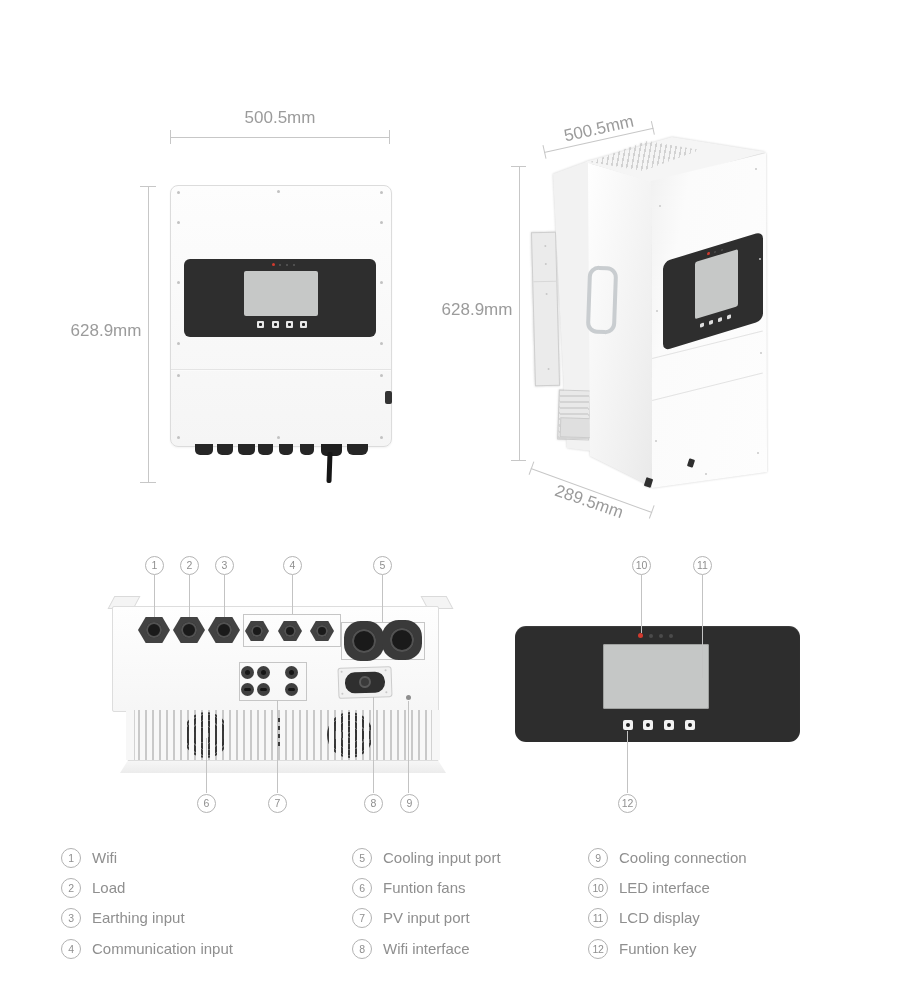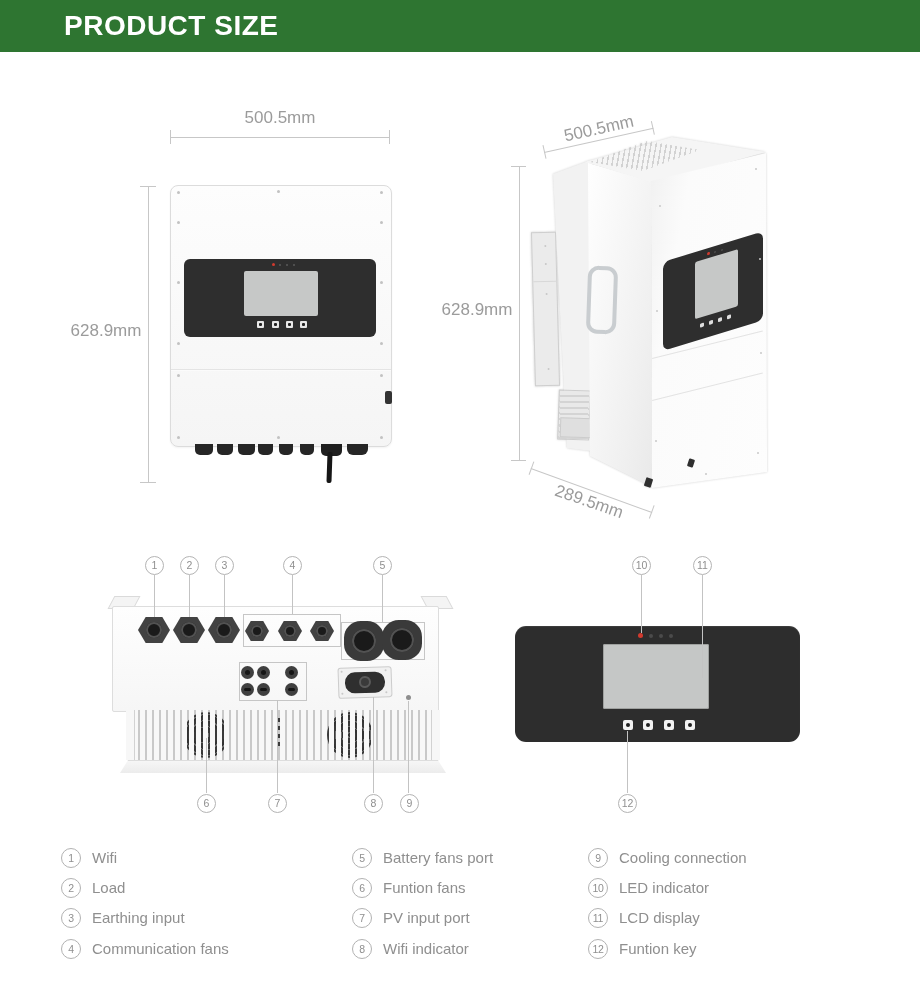--- a/index.html
+++ b/index.html
@@ -37,23 +37,20 @@
   .lnum{flex:0 0 18px;width:18px;height:18px;border:1px solid #b2b2b2;border-radius:50%;
         font-size:10.5px;line-height:18px;text-align:center;color:#8f8f8f;letter-spacing:-.3px;}
   .llab{margin-left:11px;font-size:15px;color:#8f8f8f;white-space:nowrap;}
   .face{position:absolute;}
 </style>
 </head>
 <body>
 
 <div class="canvas">
 
-  <div class="header">
-    <h1>PRODUCT SIZE</h1>
-  </div>
 
   <div class="abs" style="left:0;top:60px;width:460px;height:460px;">
 
     <div class="dimwrap" style="left:170px;top:70px;width:220px;">
       <div class="t1"></div>
         <div class="bar"></div>
         <div class="t2"></div>
     </div>
     <div class="dimlab" style="left:225px;top:48px;width:110px;">500.5mm</div>
 
@@ -346,47 +343,47 @@
     <div class="lrow" style="left:61px;top:48px;">
       <span class="lnum">2</span>
       <span class="llab">Load</span>
     </div>
     <div class="lrow" style="left:61px;top:78px;">
       <span class="lnum">3</span>
       <span class="llab">Earthing input</span>
     </div>
     <div class="lrow" style="left:61px;top:109px;">
       <span class="lnum">4</span>
-      <span class="llab">Communication fans</span>
+      <span class="llab">Communication input</span>
     </div>
 
     <div class="lrow" style="left:352px;top:18px;">
       <span class="lnum">5</span>
-      <span class="llab">Battery fans port</span>
+      <span class="llab">Cooling input port</span>
     </div>
     <div class="lrow" style="left:352px;top:48px;">
       <span class="lnum">6</span>
       <span class="llab">Funtion fans</span>
     </div>
     <div class="lrow" style="left:352px;top:78px;">
       <span class="lnum">7</span>
       <span class="llab">PV input port</span>
     </div>
     <div class="lrow" style="left:352px;top:109px;">
       <span class="lnum">8</span>
-      <span class="llab">Wifi indicator</span>
+      <span class="llab">Wifi interface</span>
     </div>
 
     <div class="lrow" style="left:588px;top:18px;">
       <span class="lnum">9</span>
       <span class="llab">Cooling connection</span>
     </div>
     <div class="lrow" style="left:588px;top:48px;">
       <span class="lnum">10</span>
-      <span class="llab">LED indicator</span>
+      <span class="llab">LED interface</span>
     </div>
     <div class="lrow" style="left:588px;top:78px;">
       <span class="lnum">11</span>
       <span class="llab">LCD display</span>
     </div>
     <div class="lrow" style="left:588px;top:109px;">
       <span class="lnum">12</span>
       <span class="llab">Funtion key</span>
     </div>
   </div>

